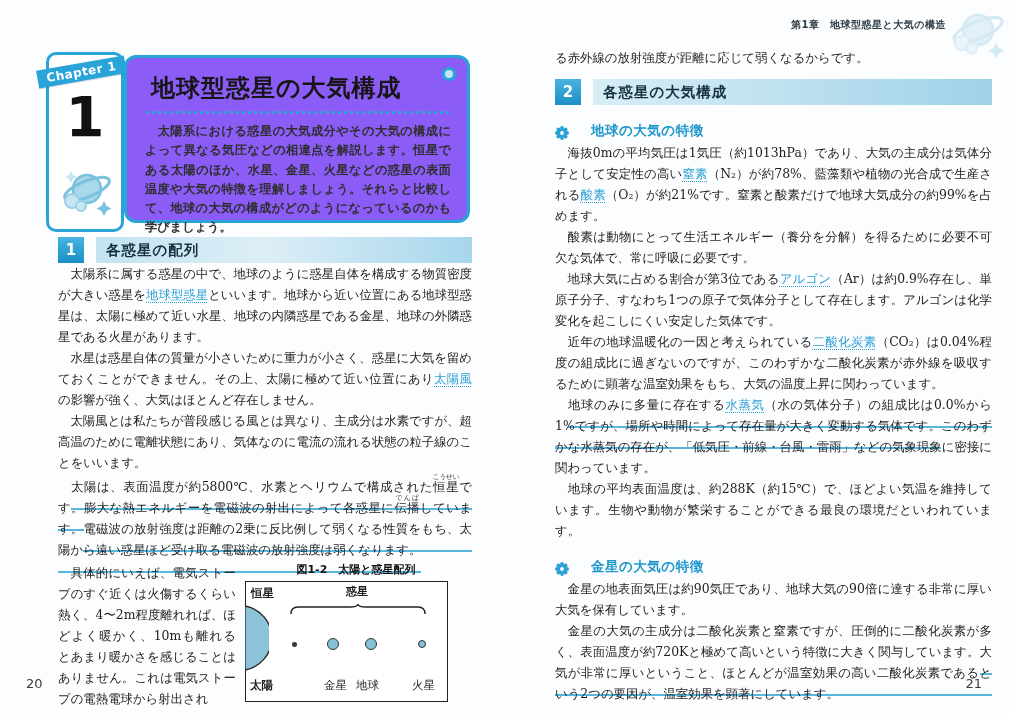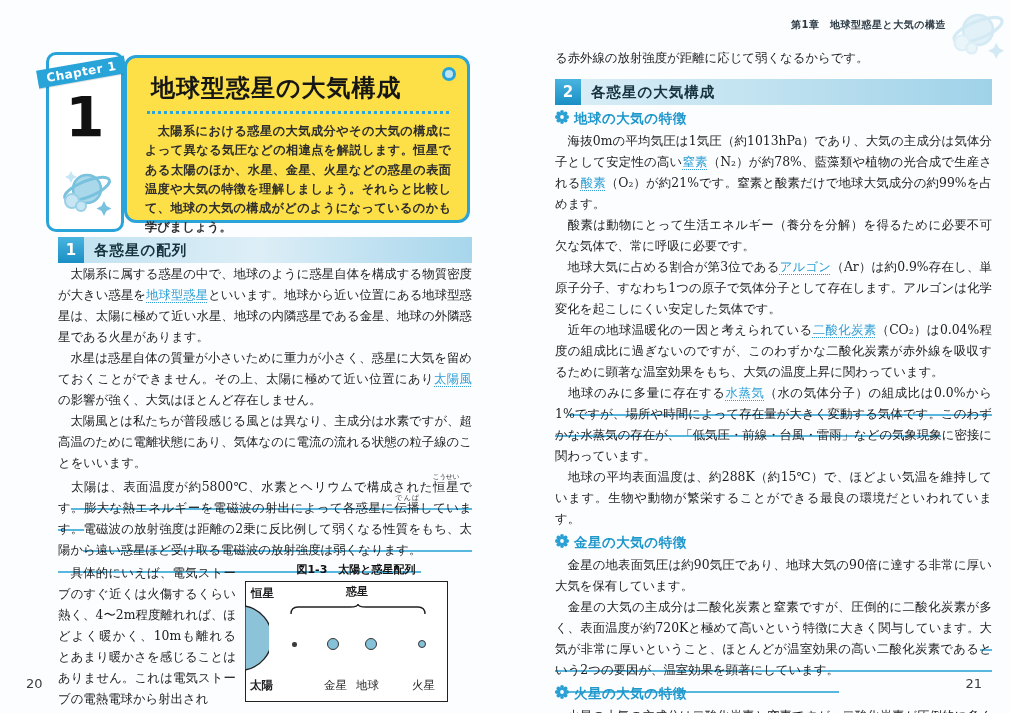--- a/index.html
+++ b/index.html
@@ -14,36 +14,36 @@
   .chapter-badge{position:absolute;left:46px;top:52px;width:72px;height:174px;
     border:3px solid #29a4d9;border-radius:10px;background:#fff;}
   .chapter-ribbon{position:absolute;left:-12px;top:8px;background:#29a4d9;color:#fff;
     font-family:"DejaVu Sans","Liberation Sans",sans-serif;font-weight:bold;font-size:12px;
     padding:2px 9px;transform:rotate(-10deg);letter-spacing:.5px;white-space:nowrap;box-shadow:0 1px 0 rgba(0,0,0,.12);}
   .chapter-number{margin-top:34px;text-align:center;font-family:"DejaVu Sans","Liberation Sans",sans-serif;
     font-weight:900;font-size:56px;line-height:1;color:#111;}
   .chapter-planet{position:absolute;bottom:8px;left:8px;}
 
   .chapter-titlebox{position:absolute;left:124px;top:55px;width:346px;height:168px;
-    border:3px solid #29a4d9;border-radius:12px;background:#fde047;padding:12px 16px 2px 18px;box-sizing:border-box;}
+    border:3px solid #29a4d9;border-radius:12px;background:#8b5cf6;padding:12px 16px 2px 18px;box-sizing:border-box;}
   .bullseye-icon{position:absolute;top:9px;right:11px;width:8px;height:8px;border-radius:50%;
     background:#bfe4f2;border:3px solid #29a4d9;}
   .chapter-title{margin:2px 0 7px 6px;font-family:"DejaVu Sans","Liberation Sans",sans-serif;
     font-weight:900;font-size:24px;letter-spacing:1px;color:#161616;}
   .dot-rule{border:none;border-top:3px dotted #2aa4d9;margin:0 2px 8px 2px;}
   .chapter-intro{margin:0;font-family:"DejaVu Sans","Liberation Sans",sans-serif;font-size:12.2px;
     line-height:19.3px;font-weight:600;color:#2e2e2e;text-align:justify;}
 
   
   .sec-bar{display:flex;align-items:stretch;height:26px;}
   .sec-num{width:26px;display:flex;align-items:center;justify-content:center;
     background:linear-gradient(180deg,#49b4e0,#1a8fc4);color:#fff;
     font-family:"DejaVu Sans","Liberation Sans",sans-serif;font-weight:bold;font-size:15px;}
   .sec-rest{flex:1;display:flex;align-items:center;padding-left:10px;
-    background:linear-gradient(90deg,#c3e3f1,#ddeef7 45%,#a7d6ec);}
+    background:linear-gradient(90deg,#c3e3f1,#ddeef7 45%,#a7d6ec);margin-left:12px;}
   .sec-title{font-family:"DejaVu Sans","Liberation Sans",sans-serif;font-weight:bold;
     font-size:14.5px;letter-spacing:1px;color:#17323f;}
 
   
   .body-left{position:absolute;left:58px;top:237px;width:414px;}
   .para{margin:0;font-size:12.4px;line-height:21px;text-align:justify;color:#1d1d1f;}
   .seg-kw{color:#2d9fd5;text-decoration:underline dotted 1.2px;text-underline-offset:3px;}
   .seg-u{border-bottom:2px solid #58b7de;padding-bottom:14px;}
   ruby rt{font-size:7px;color:#333;font-family:"DejaVu Sans","Liberation Sans",sans-serif;letter-spacing:-.5px;}
 
@@ -68,21 +68,21 @@
   .dot-mars{left:172px;top:58px;width:8px;height:8px;background:#85c2d9;border:1.2px solid #333;}
   .planet-label{position:absolute;top:96px;font-family:"DejaVu Sans","Liberation Sans",sans-serif;font-size:11.5px;}
   .pl-sun{left:4px;font-weight:bold;} .pl-mercury{left:50px;margin-top:43px;} .pl-venus{left:78px;} .pl-earth{left:110px;text-align:right;} .pl-mars{left:166px;}
 
   
   .r-header{position:absolute;top:18px;right:64px;font-family:"DejaVu Sans","Liberation Sans",sans-serif;
     font-weight:bold;font-size:10px;color:#2c3b45;letter-spacing:.5px;}
   .header-planet{position:absolute;top:2px;right:2px;opacity:.55;}
   .pr-content{position:absolute;left:50px;top:47px;width:437px;}
   .pr-content .sec-bar{margin:11px 0 4px 0;}
-  .subsec{display:flex;align-items:flex-start;gap:5px;margin:5px 0 2px 0;}
+  .subsec{display:flex;align-items:flex-end;gap:22px;margin:17px 0 2px 0;}
   .subsec-title{font-family:"DejaVu Sans","Liberation Sans",sans-serif;font-weight:bold;
     font-size:13.5px;color:#1e97cc;letter-spacing:.5px;}
 
   .pagenum{position:absolute;bottom:22px;font-family:"DejaVu Sans","Liberation Sans",sans-serif;
     font-size:13px;color:#3c3c3c;}
   .pn-left{left:26px;} .pn-right{right:28px;}
 </style>
 </head>
 <body>
 
@@ -121,21 +121,21 @@
       </div>
       <p class="para"><span>　太陽系に属する惑星の中で、地球のように惑星自体を構成する物質密度が大きい惑星を</span><span class="seg-kw">地球型惑星</span><span>といいます。地球から近い位置にある地球型惑星は、太陽に極めて近い水星、地球の内隣惑星である金星、地球の外隣惑星である火星があります。</span></p>
       <p class="para"><span>　水星は惑星自体の質量が小さいために重力が小さく、惑星に大気を留めておくことができません。その上、太陽に極めて近い位置にあり</span><span class="seg-kw">太陽風</span><span>の影響が強く、大気はほとんど存在しません。</span></p>
       <p class="para"><span>　太陽風とは私たちが普段感じる風とは異なり、主成分は水素ですが、超高温のために電離状態にあり、気体なのに電流の流れる状態の粒子線のことをいいます。</span></p>
       <p class="para"><span>　</span><span class="seg-u">太陽は、表面温度が約5800℃、水素とヘリウムで構成された</span><ruby class="seg-u">恒星<rt>こうせい</rt></ruby><span class="seg-u">です。</span><span>膨大な熱エネルギーを電磁波の射出によって各惑星に</span><ruby>伝播<rt>でんぱ</rt></ruby><span>しています。</span><span class="seg-u">電磁波の放射強度は距離の2乗に反比例して弱くなる性質をもち、太陽から遠い惑星ほど受け取る電磁波の放射強度は弱くなります。</span></p>
 
       <div class="cols">
         <p class="para col-text"><span>　具体的にいえば、電気ストーブのすぐ近くは火傷するくらい熱く、4〜2m程度離れれば、ほどよく暖かく、10mも離れるとあまり暖かさを感じることはありません。これは電気ストーブの電熱電球から射出され</span></p>
 
         <figure class="col-fig" style="margin:0;">
-          <figcaption class="fig-caption">図1-3　太陽と惑星配列</figcaption>
+          <figcaption class="fig-caption">図1-2　太陽と惑星配列</figcaption>
           <div class="fig-box">
             <span class="fig-star-label">恒星</span>
             <span class="fig-planets-label">惑星</span>
             <span class="fig-brace">
               <svg width="136" height="10" viewBox="0 0 136 10">
                 <path d="M1,10 Q1,3 8,3 L60,3 Q68,3 68,0 Q68,3 76,3 L128,3 Q135,3 135,10" fill="none" stroke="#222" stroke-width="1.4"></path>
               </svg>
             </span>
             <span class="fig-sun">
               <svg width="24" height="66" viewBox="0 0 24 66">

